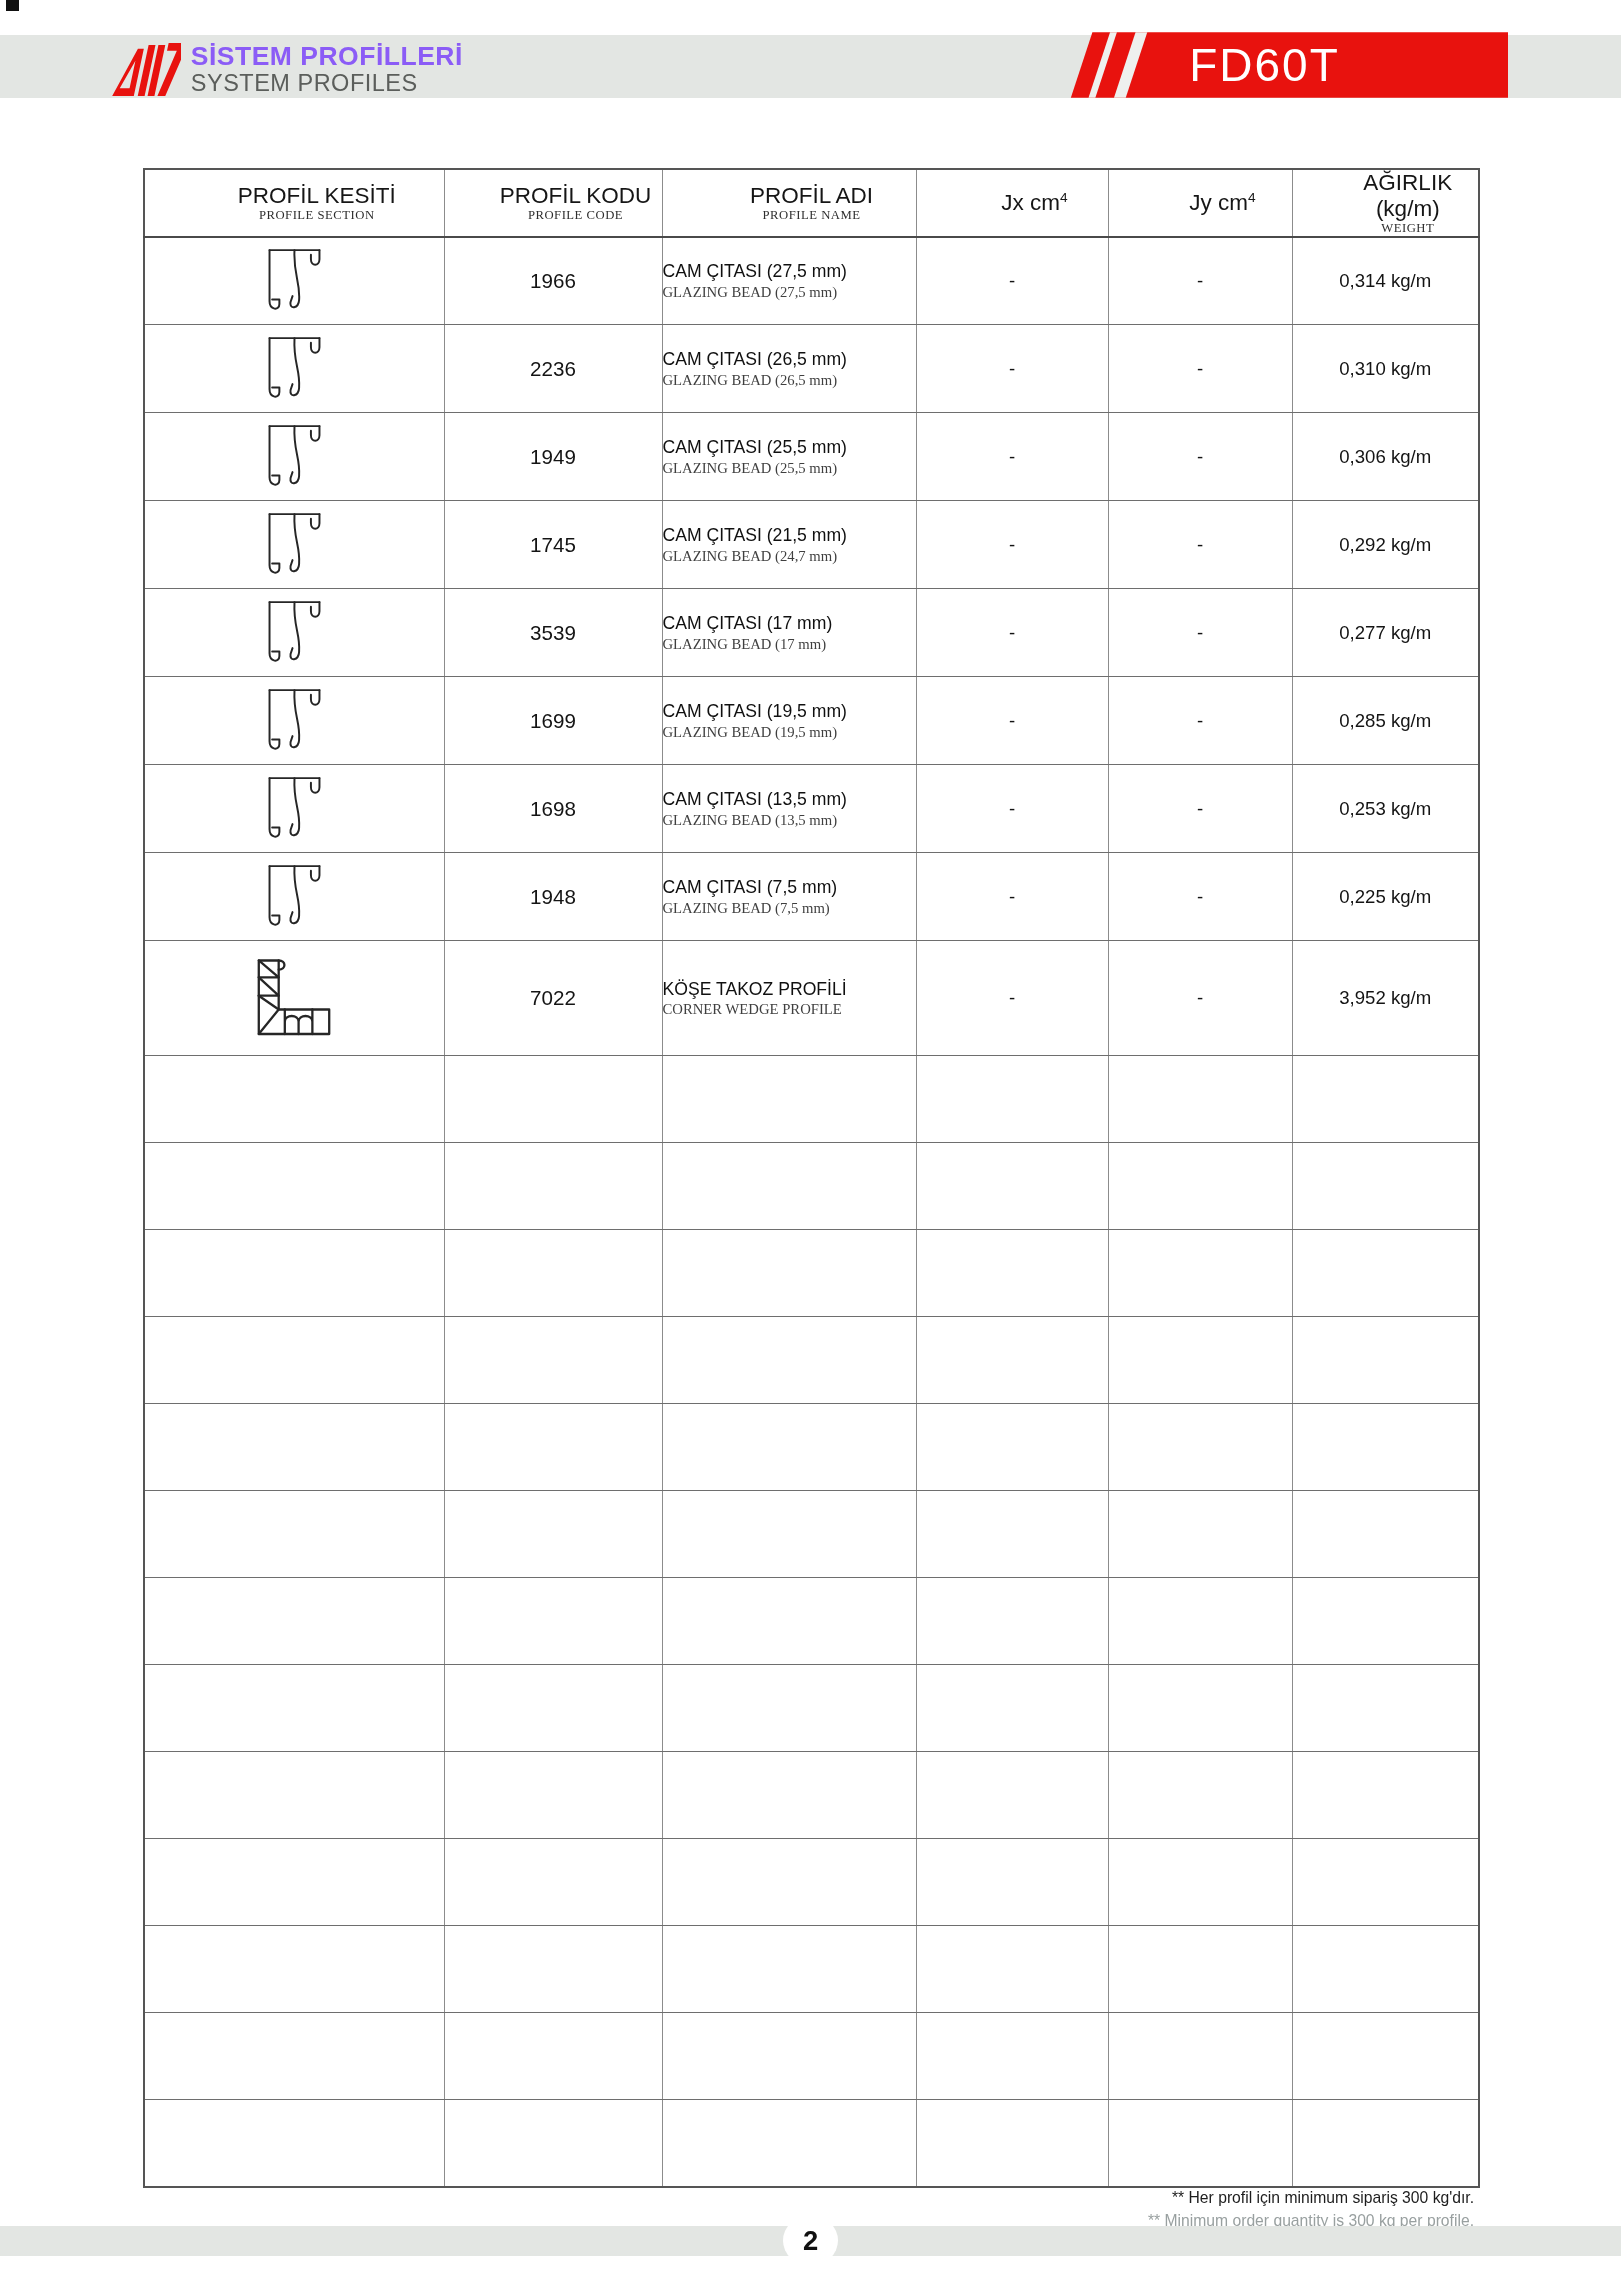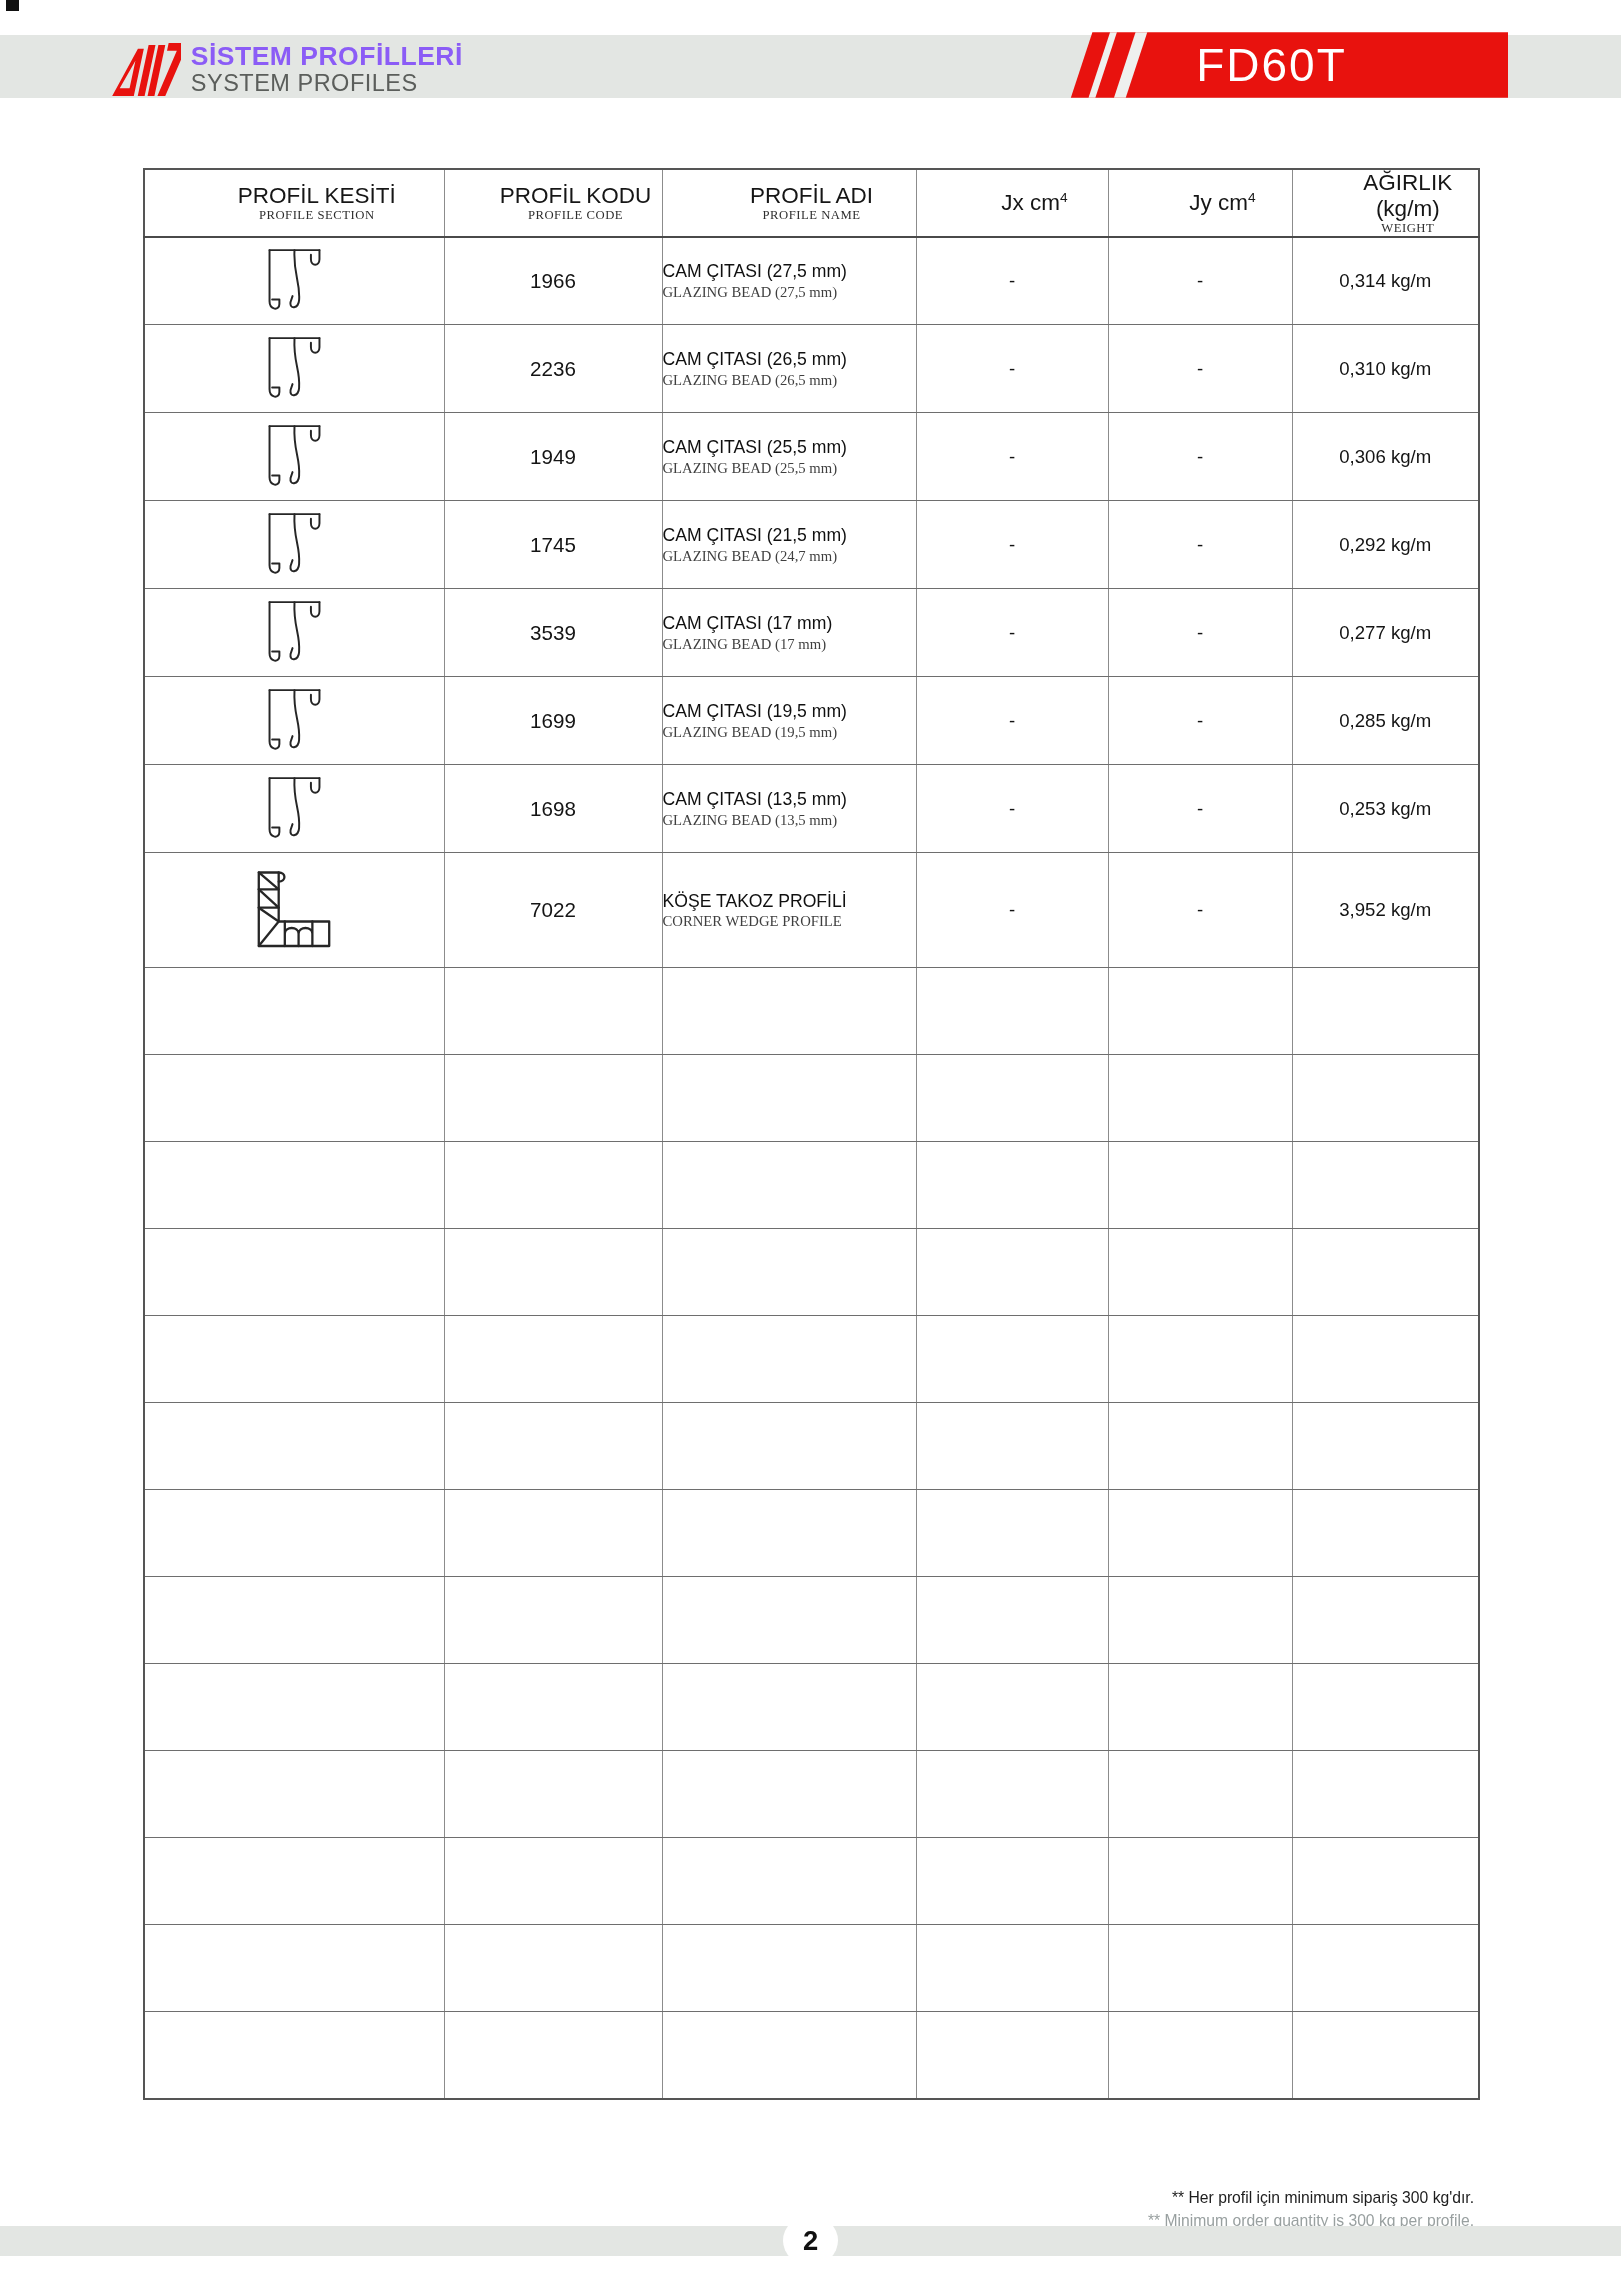--- a/index.html
+++ b/index.html
@@ -12,21 +12,21 @@
   
   .topband{position:absolute;left:0;top:35px;width:1621px;height:63px;background:#e3e6e3;}
   .brand{position:absolute;left:110px;top:40px;height:59px;display:flex;align-items:center;}
   .brand-logo{width:71px;height:57px;display:block;}
   .brand-text{margin-left:9.8px;}
   .brand-title{font-size:26.5px;font-weight:bold;color:#8b5cf6;letter-spacing:0.5px;line-height:28px;}
   .brand-subtitle{font-size:23.5px;font-weight:normal;color:#5b5e5b;letter-spacing:0.5px;line-height:26.5px;}
 
   .badge{position:absolute;left:1063px;top:32px;width:445px;height:66px;}
   .badge svg{position:absolute;left:0;top:0;}
-  .badge-label{position:absolute;left:15px;top:0;width:100%;height:100%;display:flex;
+  .badge-label{position:absolute;left:8px;top:0;width:100%;height:100%;display:flex;
                align-items:center;justify-content:center;padding-right:58px;box-sizing:border-box;
                color:#ffffff;font-size:46px;letter-spacing:2px;font-weight:normal;}
 
   
   table.profiles{position:absolute;left:143px;top:168px;width:1335px;border-collapse:collapse;
                  table-layout:fixed;background:#fff;}
   table.profiles col.c0{width:300px}
   table.profiles col.c1{width:218px}
   table.profiles col.c2{width:254px}
   table.profiles col.c3{width:192px}
@@ -242,20 +242,33 @@
             </svg></td>
           <td class="code">1698</td>
           <td class="name">
             <div class="name-tr">CAM ÇITASI (13,5 mm)</div>
             <div class="name-en">GLAZING BEAD (13,5 mm)</div>
           </td>
           <td class="num">-</td>
           <td class="num">-</td>
           <td class="weight">0,253 kg/m</td>
         </tr>
+        <tr class="data">
+          <td class="section"><svg width="61" height="78" viewBox="0 0 62 80">
+              <use href="#sym-glazing-bead"></use>
+            </svg></td>
+          <td class="code">1948</td>
+          <td class="name">
+            <div class="name-tr">CAM ÇITASI (7,5 mm)</div>
+            <div class="name-en">GLAZING BEAD (7,5 mm)</div>
+          </td>
+          <td class="num">-</td>
+          <td class="num">-</td>
+          <td class="weight">0,225 kg/m</td>
+        </tr>
         <tr class="data tall">
           <td class="section"><svg width="92" height="86" viewBox="0 0 94 88">
               <use href="#sym-corner-wedge"></use>
             </svg></td>
           <td class="code">7022</td>
           <td class="name">
             <div class="name-tr">KÖŞE TAKOZ PROFİLİ</div>
             <div class="name-en">CORNER WEDGE PROFILE</div>
           </td>
           <td class="num">-</td>

